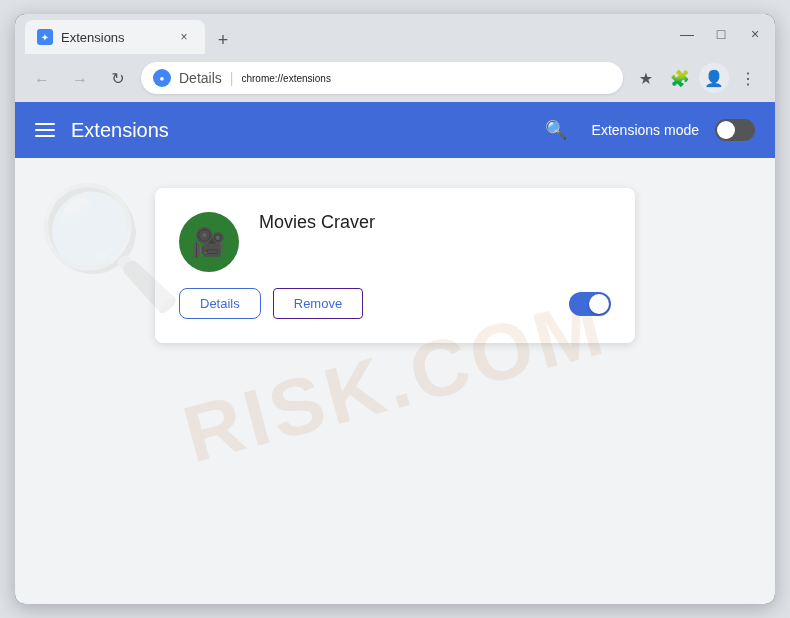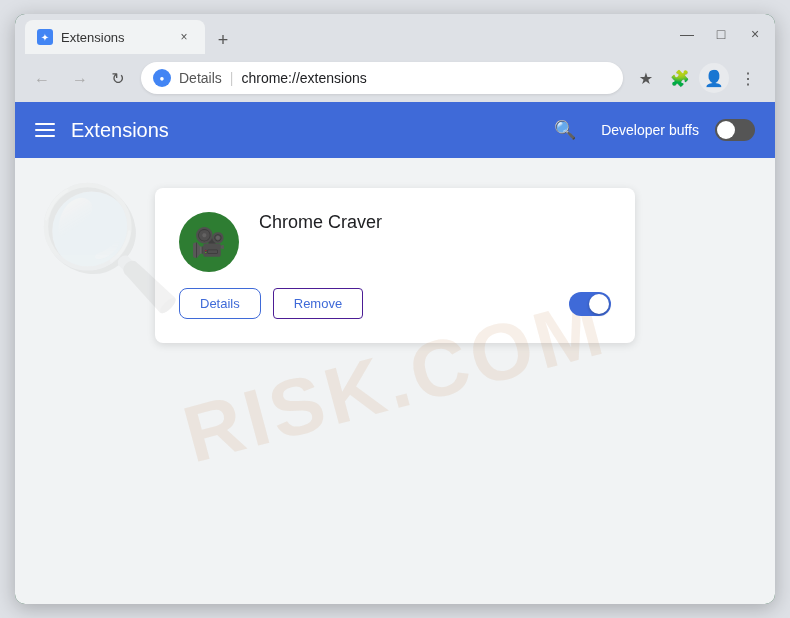--- a/index.html
+++ b/index.html
@@ -168,21 +168,21 @@
       flex-shrink: 0;
     }
 
     .address-icon::before {
       content: '●';
       color: white;
       font-size: 8px;
     }
 
     .address-text {
-      font-size: 14px;
+      font-size: 10px;
       color: #202124;
     }
 
     .chrome-label {
       color: #555;
       font-size: 14px;
     }
 
     .address-divider {
       color: #ccc;
@@ -449,38 +449,38 @@
   </div>
 
   <div class="ext-header">
     <div class="hamburger">
       <span></span>
       <span></span>
       <span></span>
     </div>
     <span class="ext-title">Extensions</span>
     <span class="search-icon-btn">🔍</span>
-    <span class="dev-mode-label">Developer buffs</span>
+    <span class="dev-mode-label">Extensions mode</span>
     <div class="toggle-switch"></div>
   </div>
 
   <div class="ext-content">
 
     <div class="watermark">
       <div class="watermark-magnifier">🔍</div>
       <span class="watermark-text">RISK.COM</span>
     </div>
 
     <div class="ext-card">
       <div class="card-top">
         <div class="ext-icon">
           <span>🎥</span>
         </div>
         <div class="ext-info">
-          <div class="ext-name">Chrome Craver</div>
+          <div class="ext-name">Movies Craver</div>
         </div>
       </div>
       <div class="card-bottom">
         <button class="btn-details">Details</button>
         <button class="btn-remove">Remove</button>
         <div class="ext-toggle"></div>
       </div>
     </div>
   </div>
 

